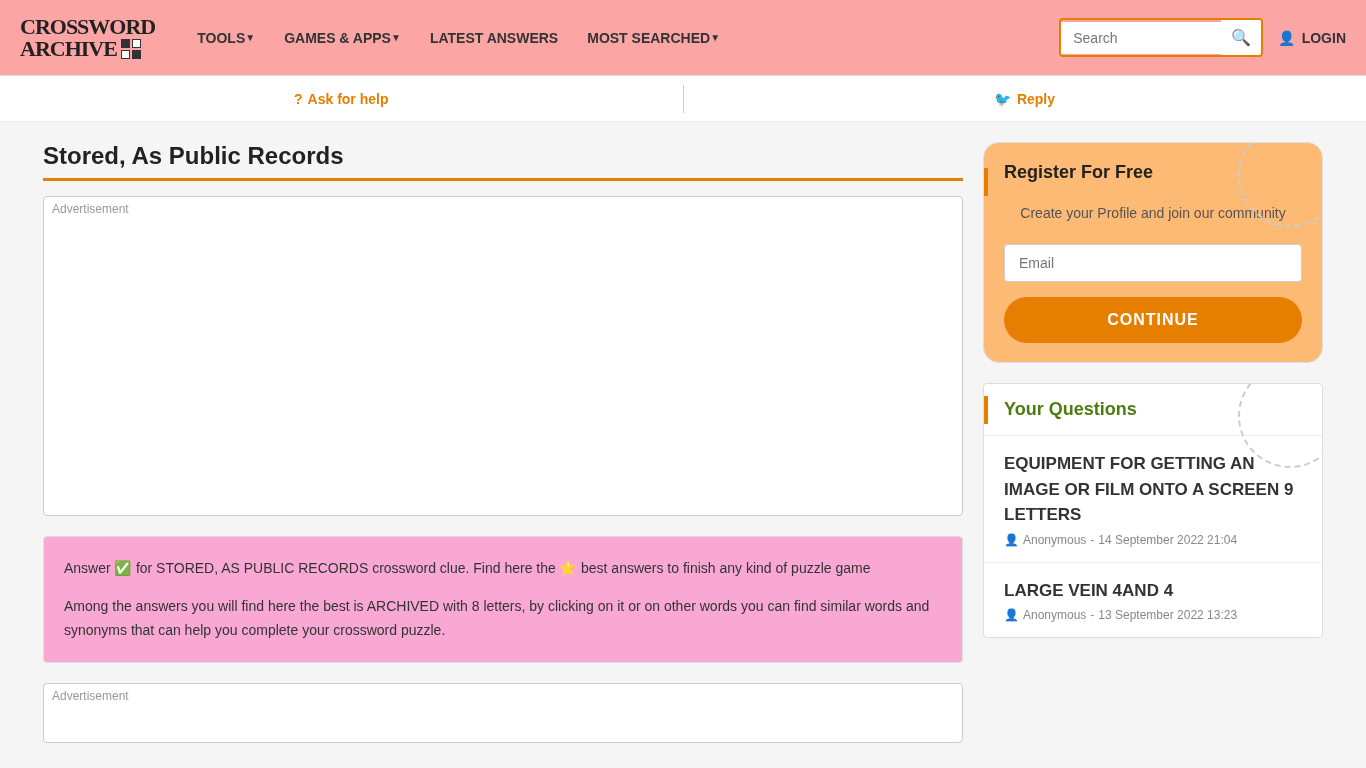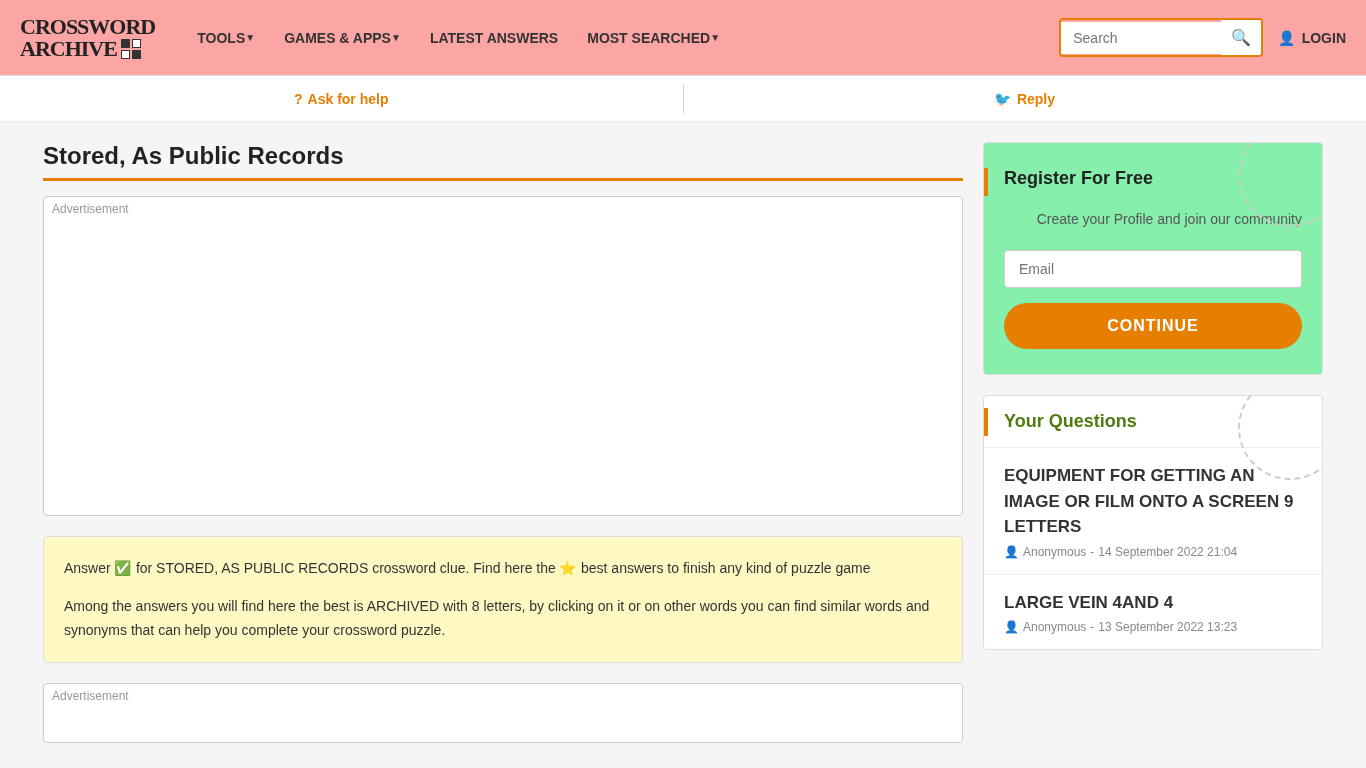--- a/index.html
+++ b/index.html
@@ -157,21 +157,21 @@
       color: #999;
       position: absolute;
       top: 5px;
       left: 8px;
     }
 
     
     .answer-block {
       border: 1px solid #ddd;
       border-radius: 4px;
-      background: #fef9c3;
+      background: #f9a8d4;
       padding: 20px;
       margin-bottom: 20px;
     }
     .answer-block p {
       line-height: 1.7;
       color: #333;
       margin-bottom: 14px;
     }
     .answer-block p:last-child { margin-bottom: 0; }
 
@@ -190,23 +190,23 @@
       width: 340px;
       flex-shrink: 0;
       display: flex;
       flex-direction: column;
       gap: 20px;
     }
 
     
     .register-card {
       border: 1px solid #ddd;
-      border-radius: 4px;
-      background: #86efac;
-      padding: 25px 20px;
+      border-radius: 16px;
+      background: #fdba74;
+      padding: 19px 20px;
       position: relative;
       overflow: hidden;
     }
     .register-card::after {
       content: '';
       position: absolute;
       top: -20px;
       right: -20px;
       width: 100px;
       height: 100px;
@@ -223,21 +223,21 @@
     }
     .register-title {
       font-size: 18px;
       font-weight: 700;
       color: #222;
       margin-bottom: 20px;
     }
     .register-desc {
       font-size: 14px;
       color: #555;
-      text-align: right;
+      text-align: center;
       line-height: 1.5;
       margin-bottom: 20px;
     }
     .email-input {
       width: 100%;
       border: 1px solid #ccc;
       border-radius: 4px;
       padding: 10px 14px;
       font-size: 14px;
       color: #999;

